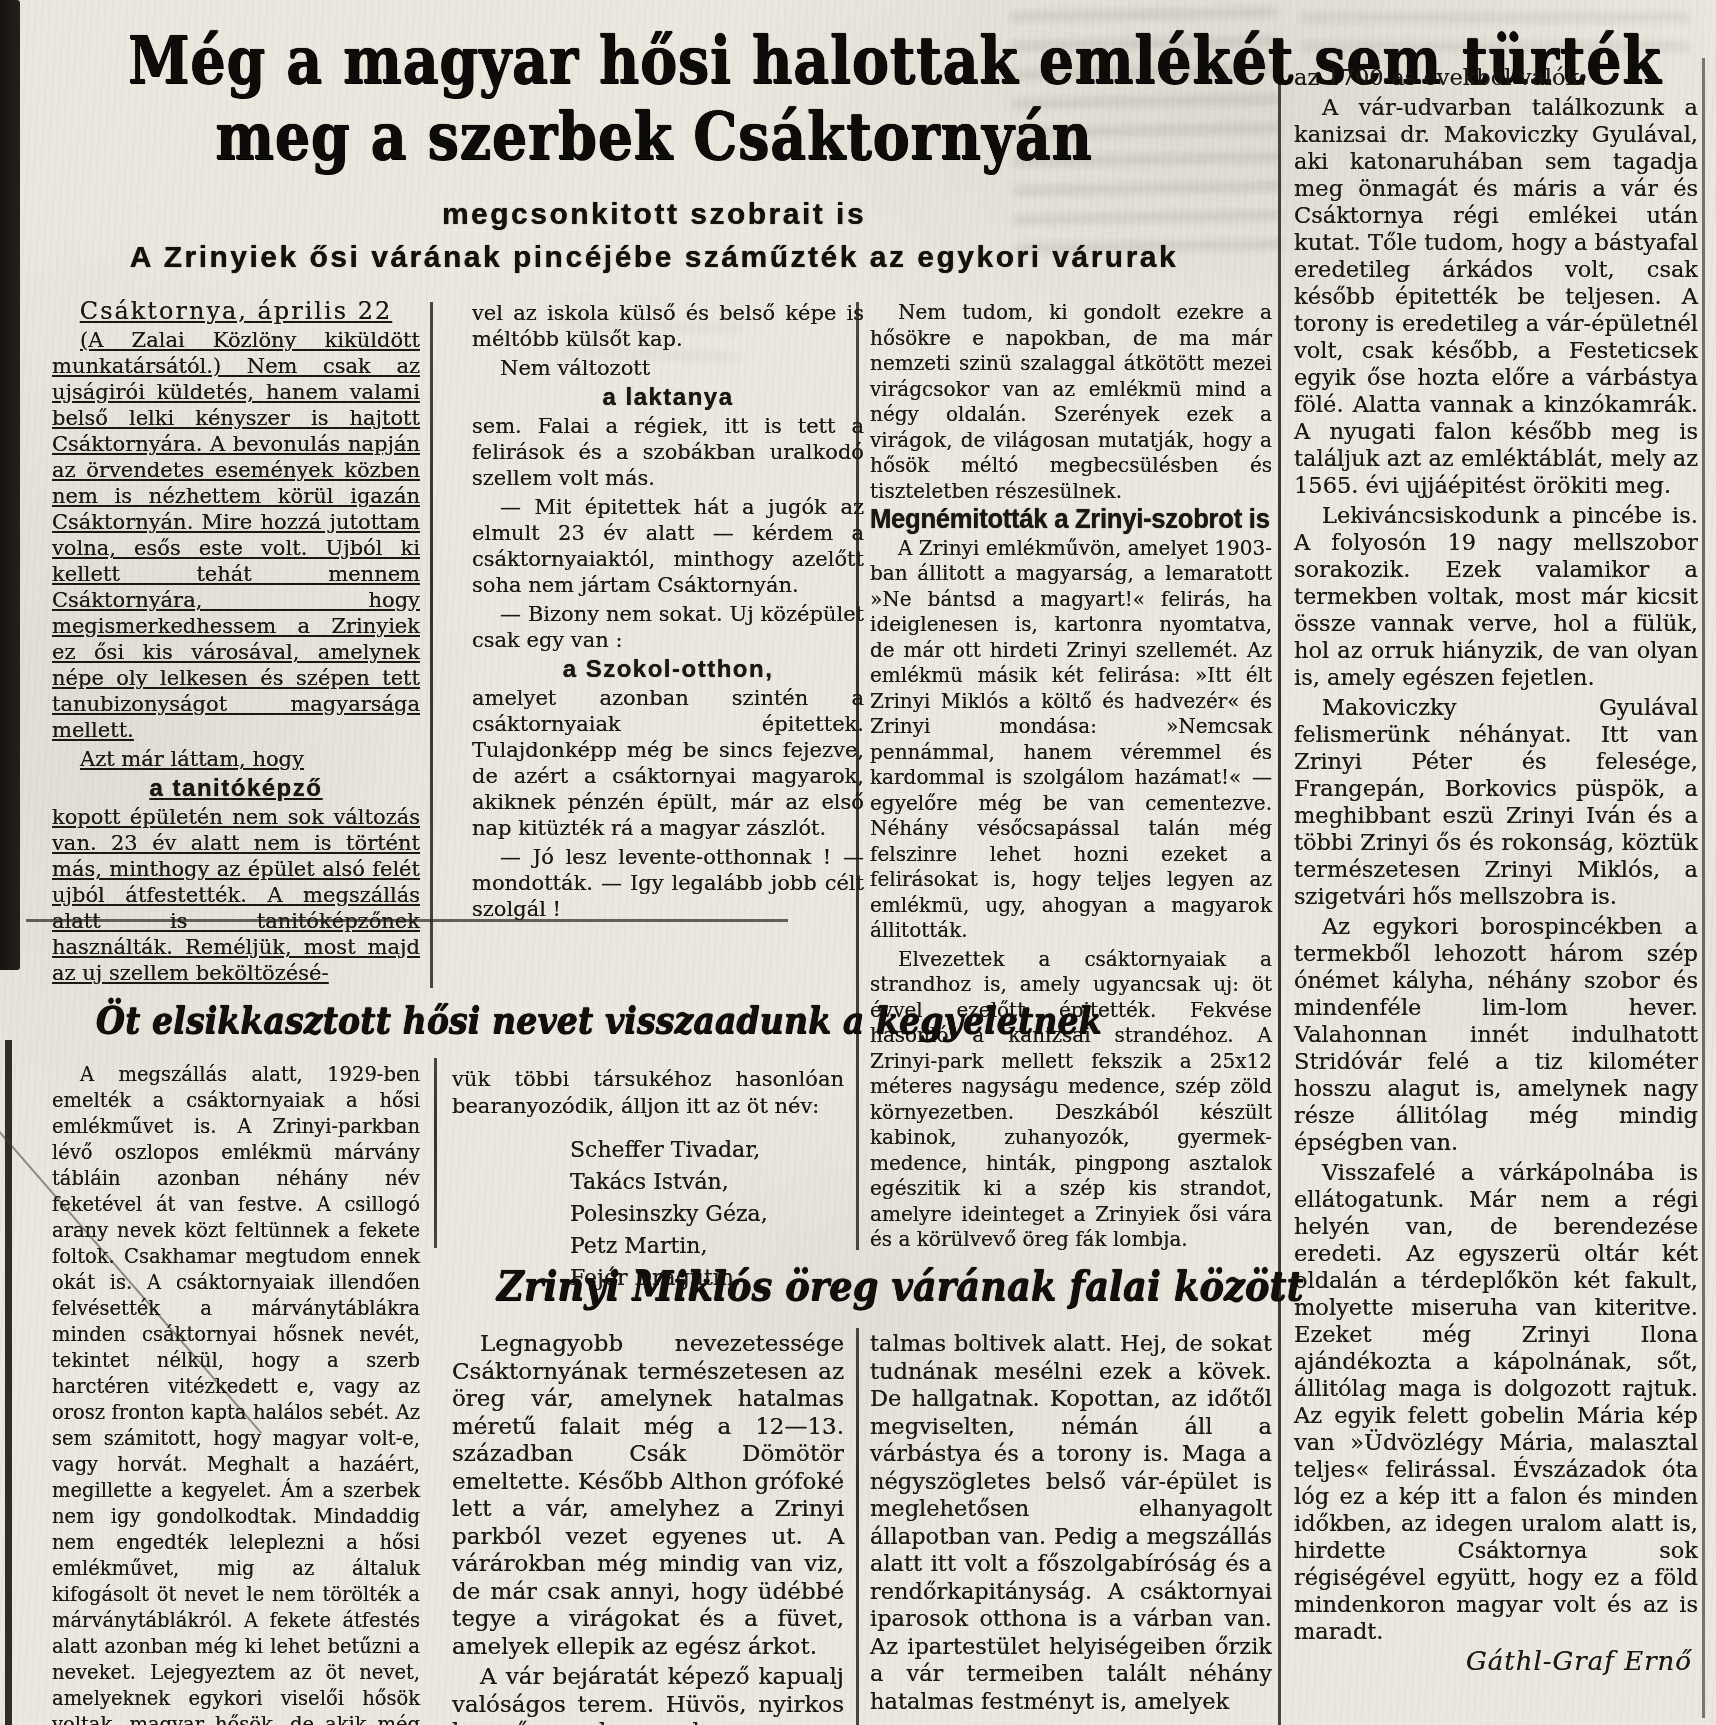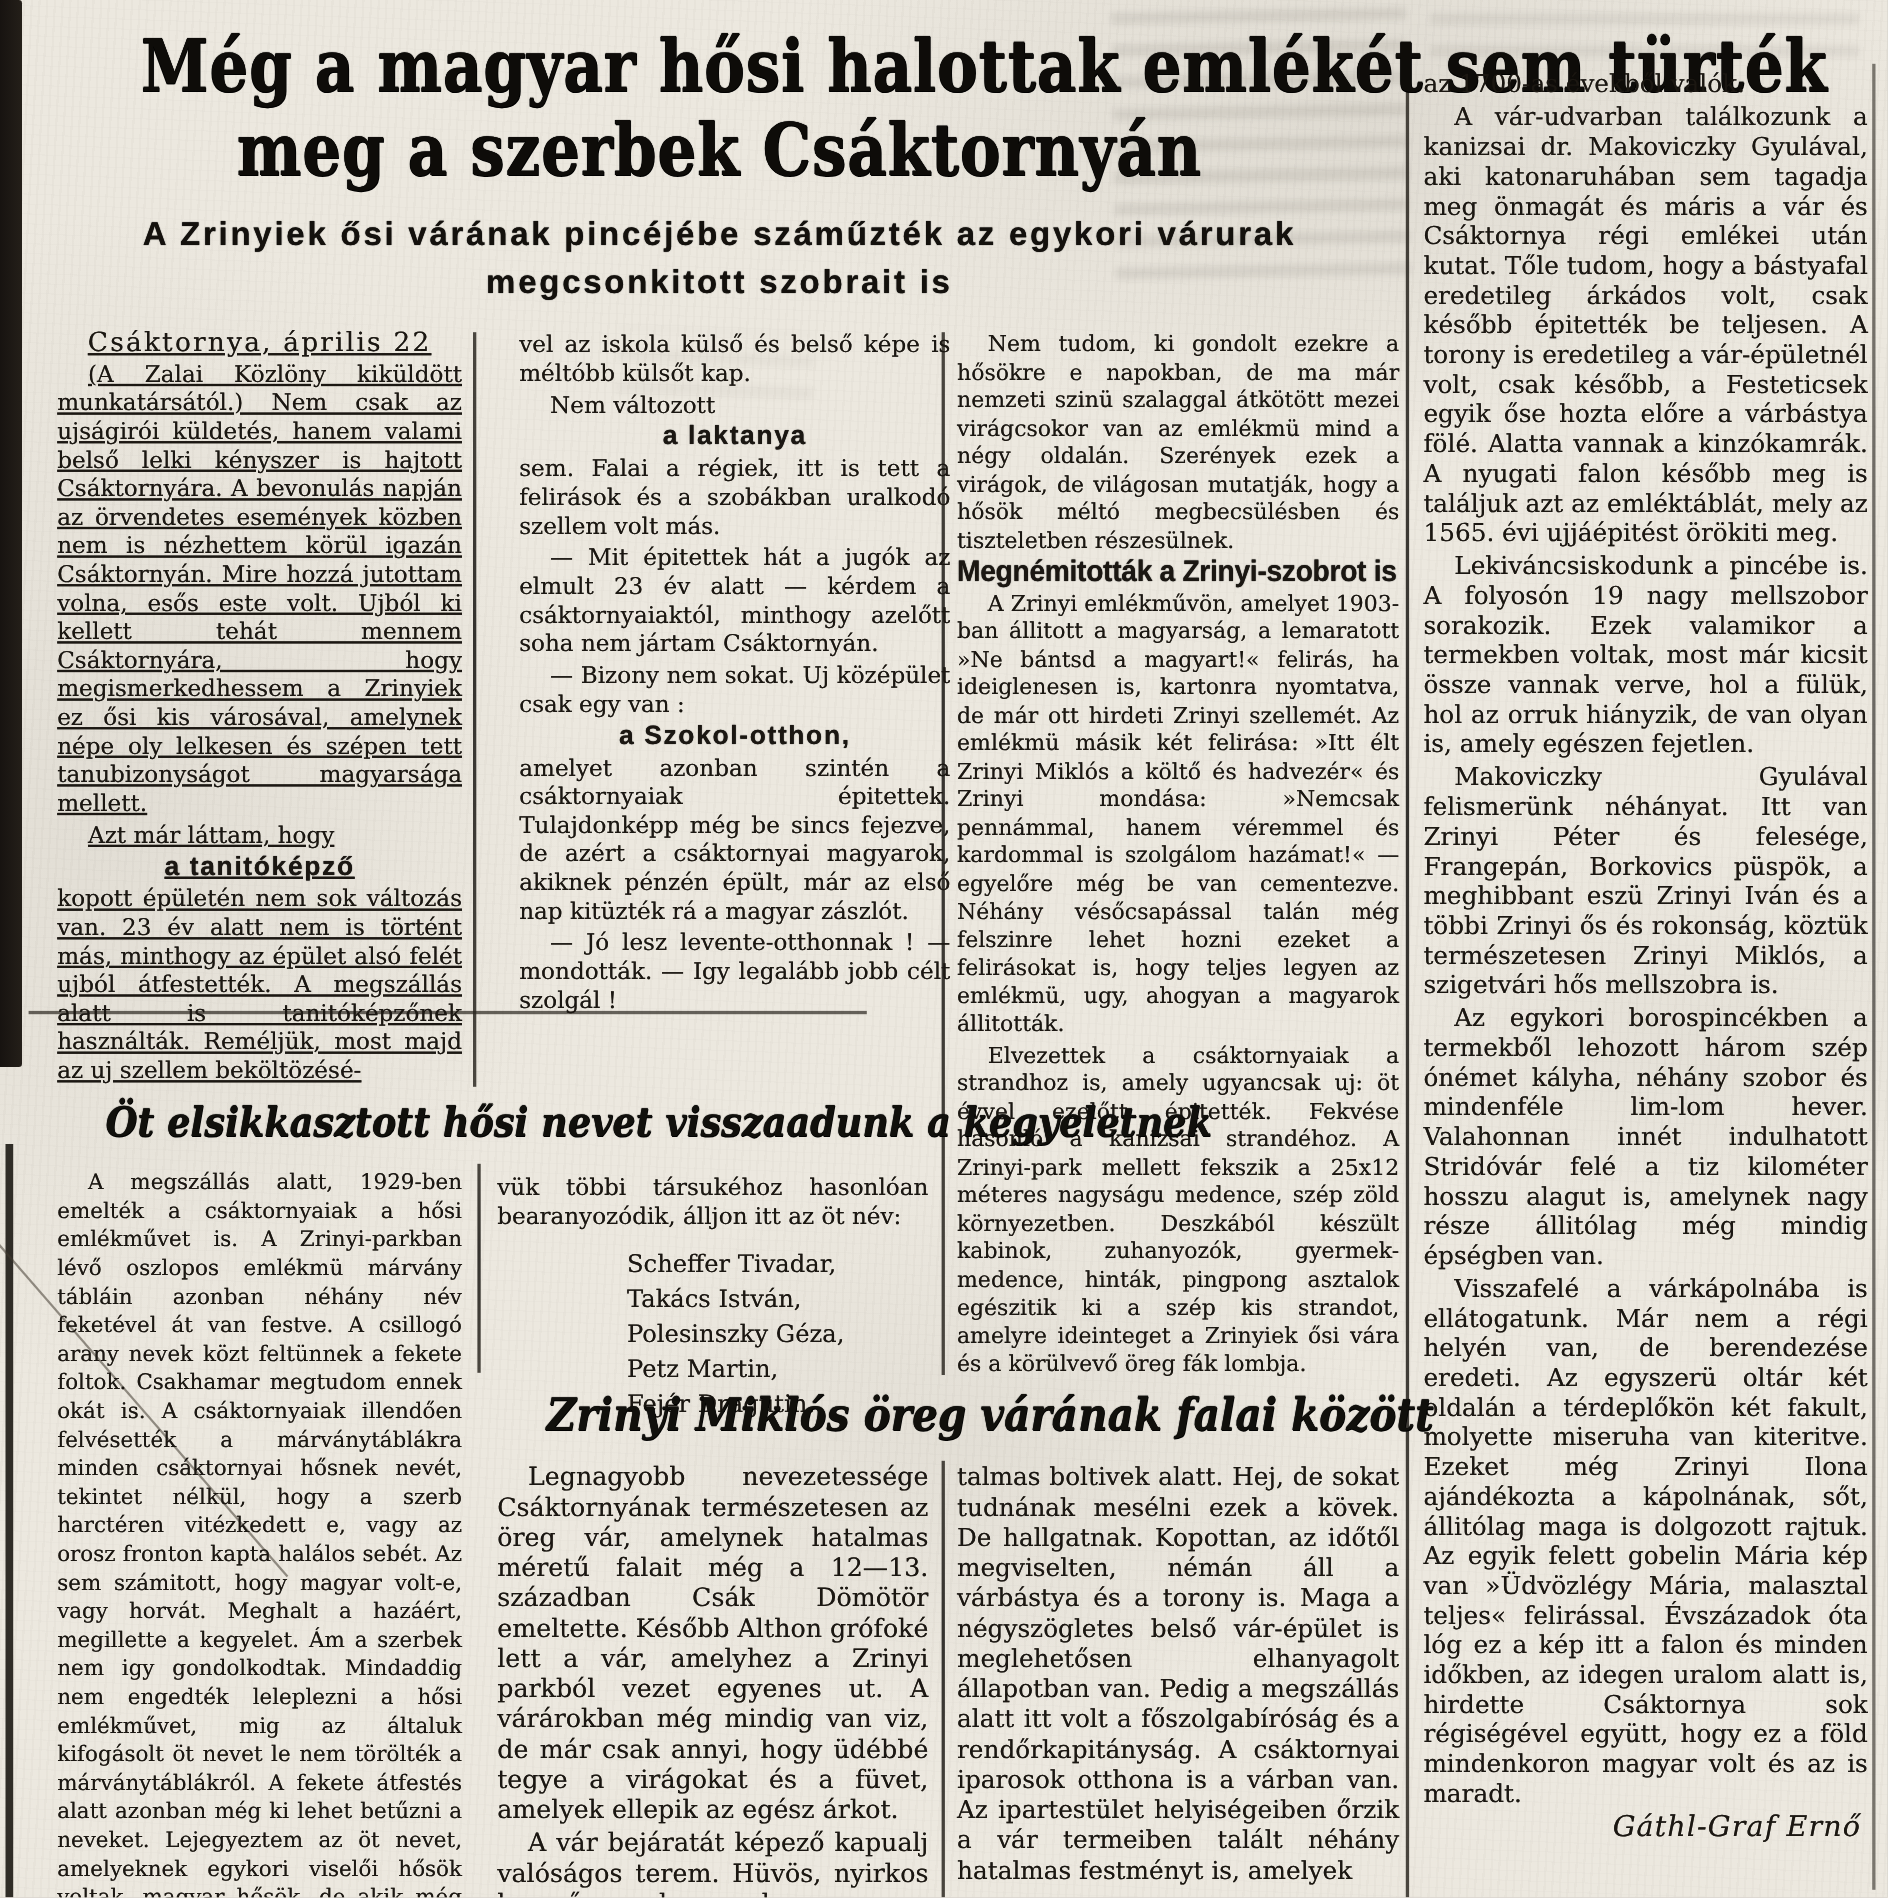--- a/index.html
+++ b/index.html
@@ -85,22 +85,22 @@
   <div class="vr" style="left:856px;top:302px;height:948px;"></div>
   <div class="vr" style="left:856px;top:1328px;height:397px;"></div>
   <div class="vr" style="left:1278px;top:58px;height:1667px;"></div>
   <div class="vr" style="left:1702px;top:58px;height:1660px;opacity:.6;"></div>
 
   <div id="headline">
     <span class="l">Még a magyar hősi halottak emlékét sem türték</span>
     <span class="l">meg a szerbek Csáktornyán</span>
   </div>
   <div id="subhead">
+    <div>megcsonkitott szobrait is</div>
     <div>A Zrinyiek ősi várának pincéjébe száműzték az egykori várurak</div>
-    <div>megcsonkitott szobrait is</div>
   </div>
 
   <div id="col1" class="bodycol">
     <p class="dateline">Csáktornya, április 22</p>
     <p>(A Zalai Közlöny kiküldött munkatársától.) Nem csak az ujságirói küldetés, hanem valami belső lelki kényszer is hajtott Csáktornyára. A bevonulás napján az örvendetes események közben nem is nézhettem körül igazán Csáktornyán. Mire hozzá jutottam volna, esős este volt. Ujból ki kellett tehát mennem Csáktornyára, hogy megismerkedhessem a Zrinyiek ez ősi kis városával, amelynek népe oly lelkesen és szépen tett tanubizonyságot magyarsága mellett.</p>
     <p>Azt már láttam, hogy</p>
     <p class="crosshead">a tanitóképző</p>
     <p class="noindent">kopott épületén nem sok változás van. 23 év alatt nem is történt más, minthogy az épület alsó felét ujból átfestették. A megszállás alatt is tanitóképzőnek használták. Reméljük, most majd az uj szellem beköltözésé-</p>
   </div>
 

